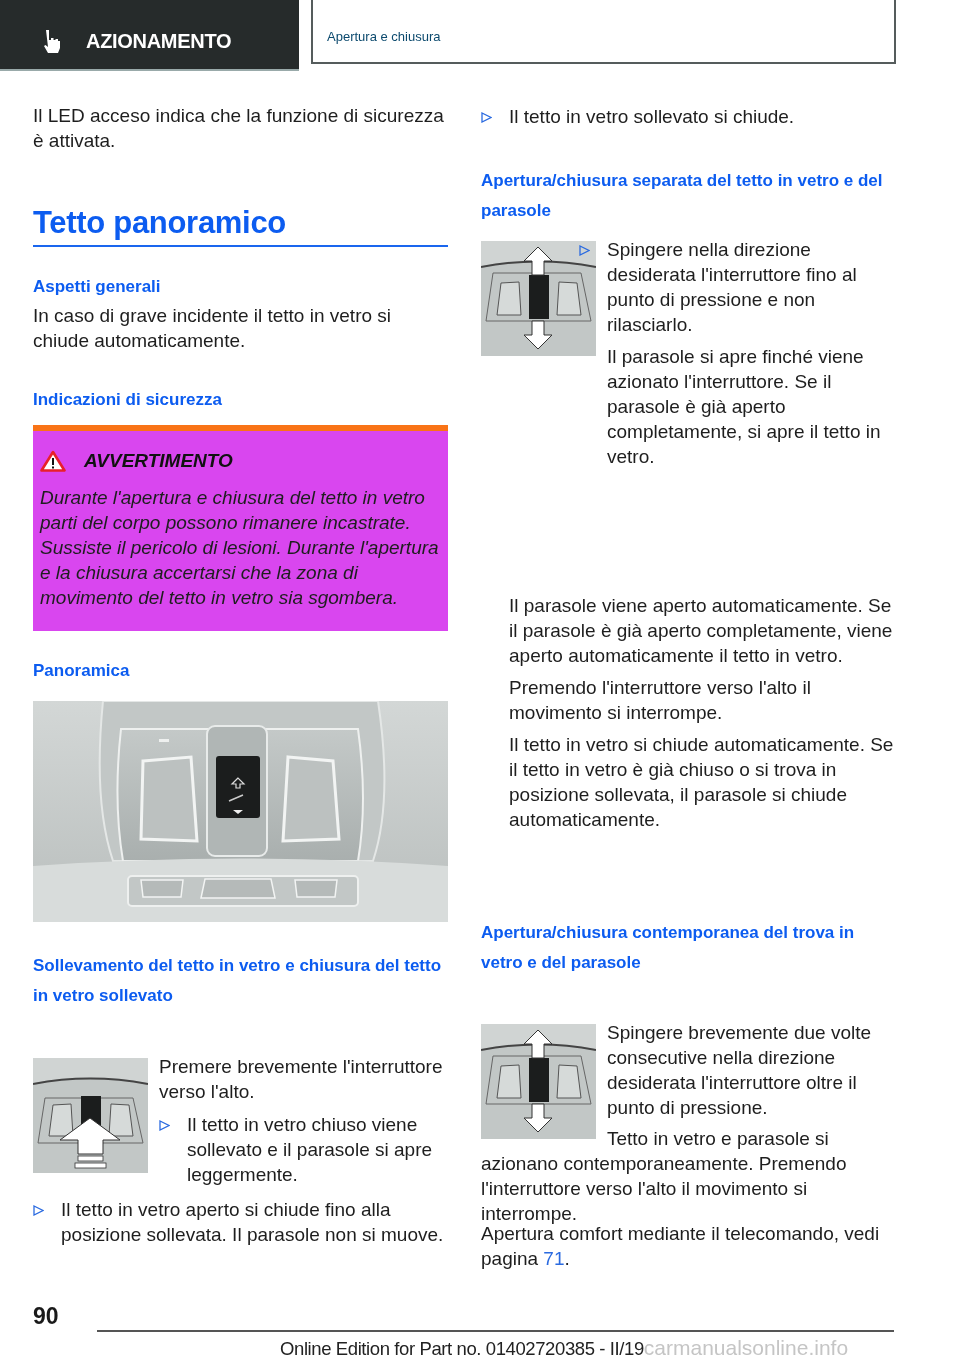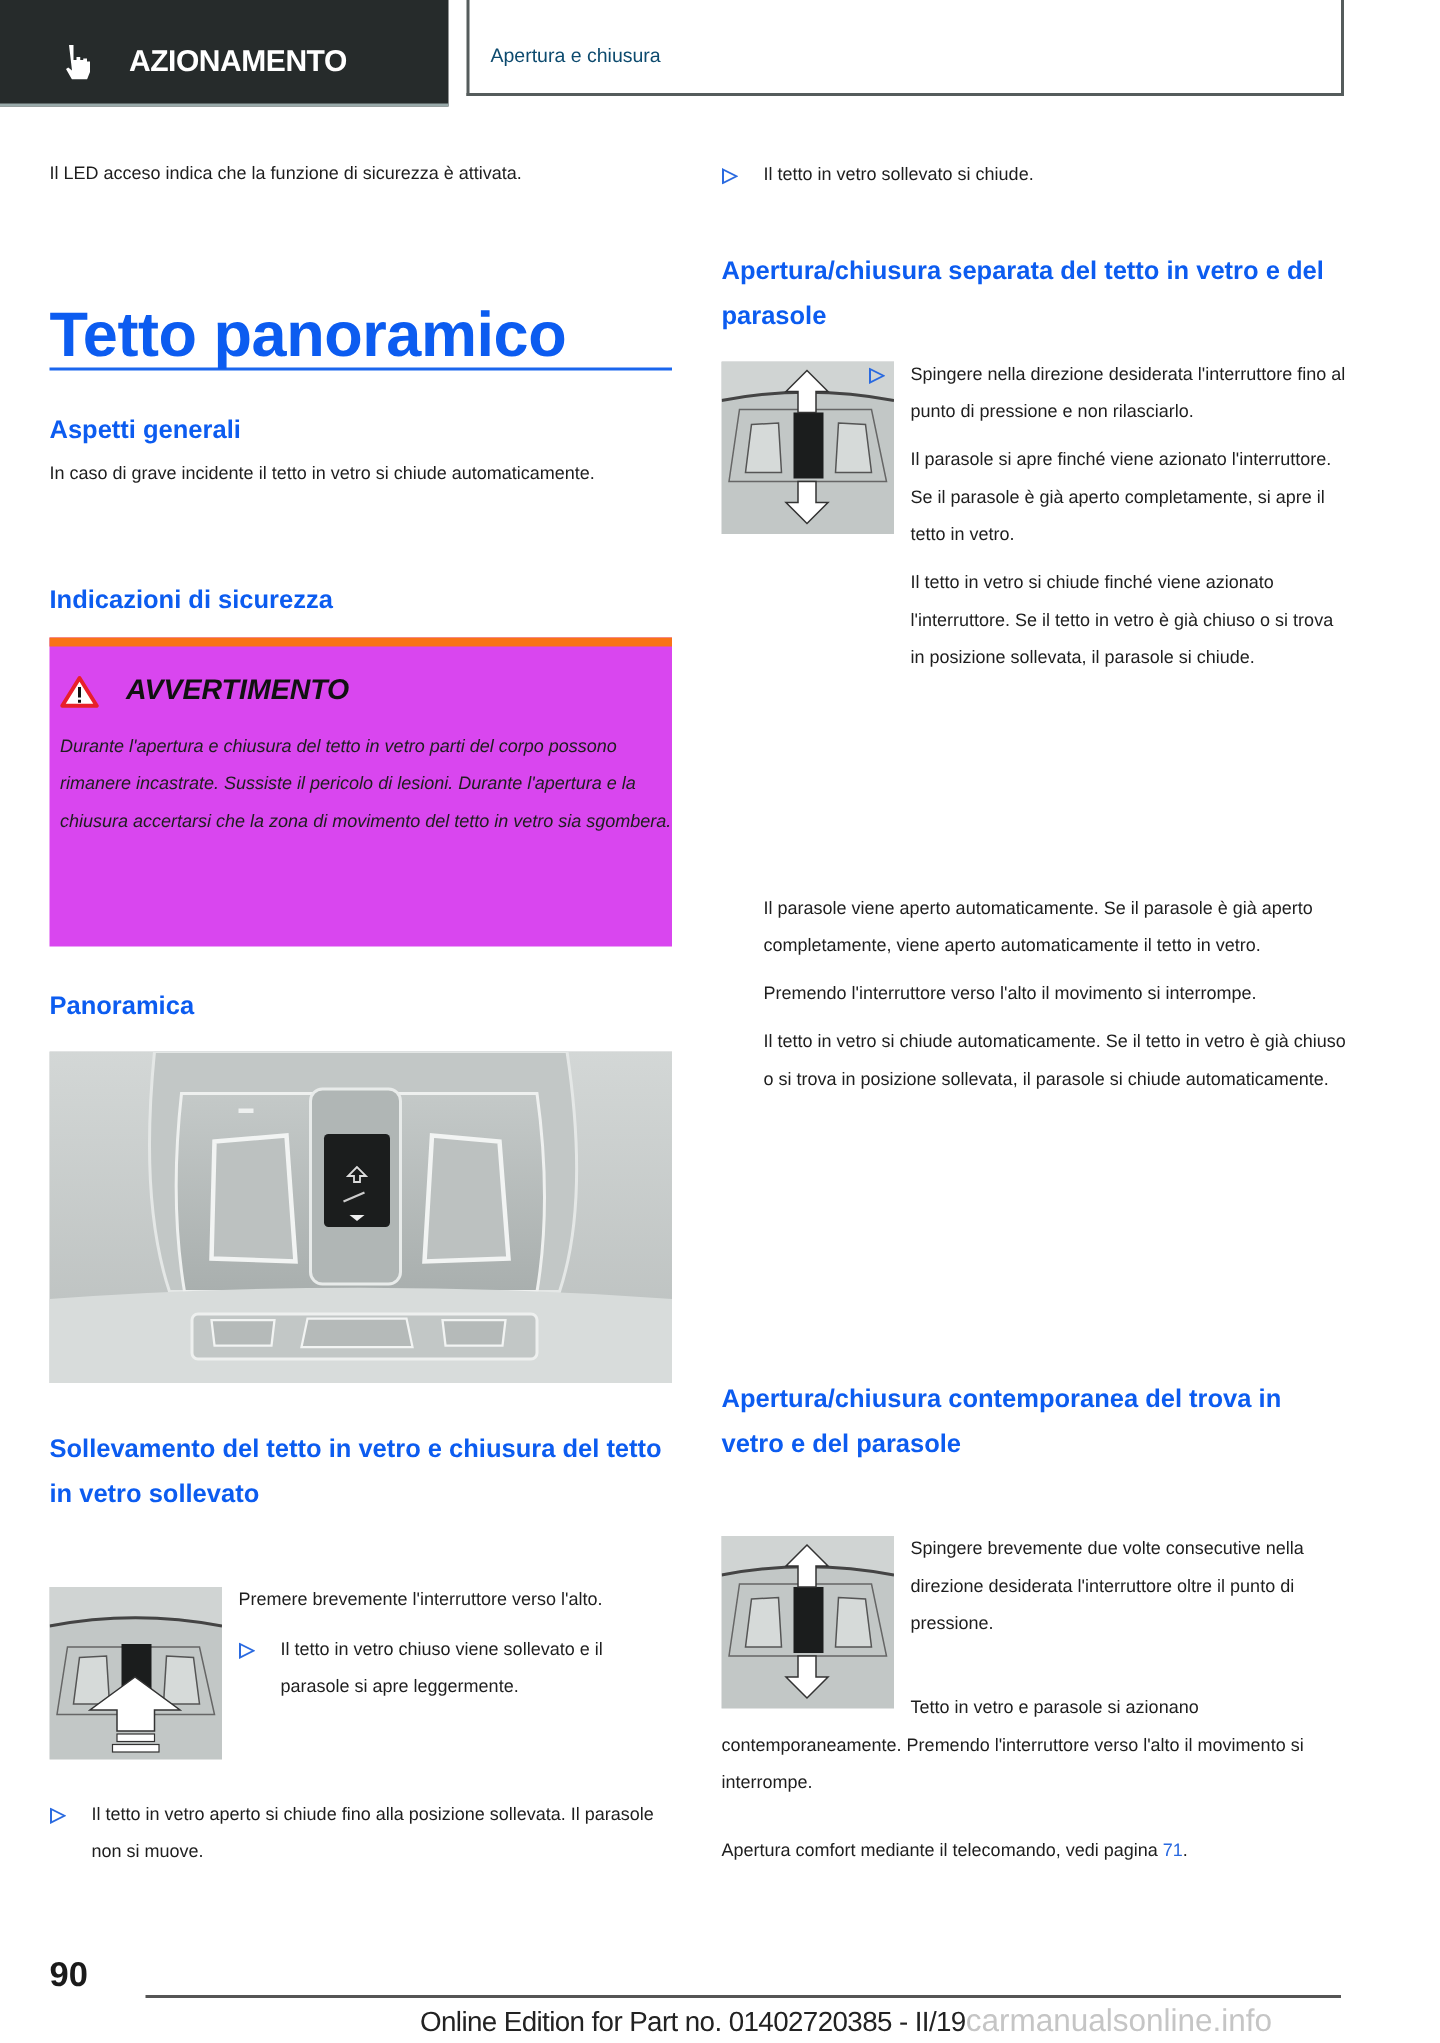--- a/index.html
+++ b/index.html
@@ -10,23 +10,23 @@
   .hdr-dark { position: absolute; left: 0; top: 0; width: 299px; height: 71px; background: #262b2b; border-bottom: 2px solid #9aa; }
   .hdr-dark .hand { position: absolute; left: 40px; top: 29px; width: 22px; height: 24px; }
   .hdr-dark .sec { position: absolute; left: 86px; top: 30px; color: #fff; font-weight: bold; font-size: 20px; letter-spacing: -0.3px; }
   .hdr-box { position: absolute; left: 311px; top: -2px; width: 585px; height: 66px; border: 2px solid #555c5c; border-top: none; background: #fff; }
   .hdr-box .ttl { position: absolute; left: 14px; top: 31px; font-size: 13px; color: #0c4a6e; }
 
   .col { position: absolute; width: 415px; }
   .col-left { left: 33px; }
   .col-right { left: 481px; }
 
-  .p { font-size: 12px; line-height: 25px; color: #1e1e1e; }
+  .p { font-size: 19px; line-height: 25px; color: #1e1e1e; }
   .blue { color: #0c5cf0; font-weight: bold; }
-  .h1 { font-size: 42px; line-height: 36px; letter-spacing: -0.3px; }
+  .h1 { font-size: 31px; line-height: 36px; letter-spacing: -0.3px; }
   .h2 { font-size: 17px; line-height: 30px; }
   .h1-rule { height: 2px; background: #1a66ee; width: 415px; }
 
   .warn { position: absolute; background: #d946ef; border-top: 6px solid #f97316; font-style: italic; }
   .warn .wh { position: absolute; left: 7px; top: 19px; display: flex; align-items: center; }
   .warn .wt { font-weight: bold; font-size: 19px; margin-left: 18px; color: #111; }
   .warn .wb { position: absolute; left: 7px; top: 54px; width: 410px; }
 
   .bullet { position: relative; padding-left: 28px; }
   .bullet .tri { position: absolute; left: 0; top: 8px; width: 11px; height: 11px; }
@@ -181,21 +181,20 @@
 </div>
 
 <div class="abs" style="left:607px; top:237px; width:292px;">
   <div class="p bullet" style="padding-left:28px; margin-left:-28px;">
     <svg class="tri" viewBox="0 0 11 11">
         <path d="M1 1 L10 5.5 L1 10 Z" fill="none" stroke="#2a6ae0" stroke-width="1.3"></path>
       </svg>
     <span>Spingere nella direzione desiderata l'interruttore fino al punto di pressione e non rilasciarlo.</span>
   </div>
   <p class="p subp" style="margin-top:7px;">Il parasole si apre finché viene azionato l'interruttore. Se il parasole è già aperto completamente, si apre il tetto in vetro.</p>
-  <p class="p subp" style="margin-top:7px;">Il tetto in vetro si chiude finché viene azionato l'interruttore. Se il tetto in vetro è già chiuso o si trova in posizione sollevata, il parasole si chiude.</p>
 </div>
 
 <div class="abs" style="left:481px; top:586px; width:418px;">
   <p class="p" style="margin-top:7px; padding-left:28px;">Il parasole viene aperto automaticamente. Se il parasole è già aperto completamente, viene aperto automaticamente il tetto in vetro.</p>
   <p class="p" style="margin-top:7px; padding-left:28px;">Premendo l'interruttore verso l'alto il movimento si interrompe.</p>
   <p class="p" style="margin-top:7px; padding-left:28px;">Il tetto in vetro si chiude automaticamente. Se il tetto in vetro è già chiuso o si trova in posizione sollevata, il parasole si chiude automaticamente.</p>
 </div>
 
 <div class="col col-right" style="top:918px;">
   <h2 class="blue h2">Apertura/chiusura contemporanea del trova in vetro e del parasole</h2>

